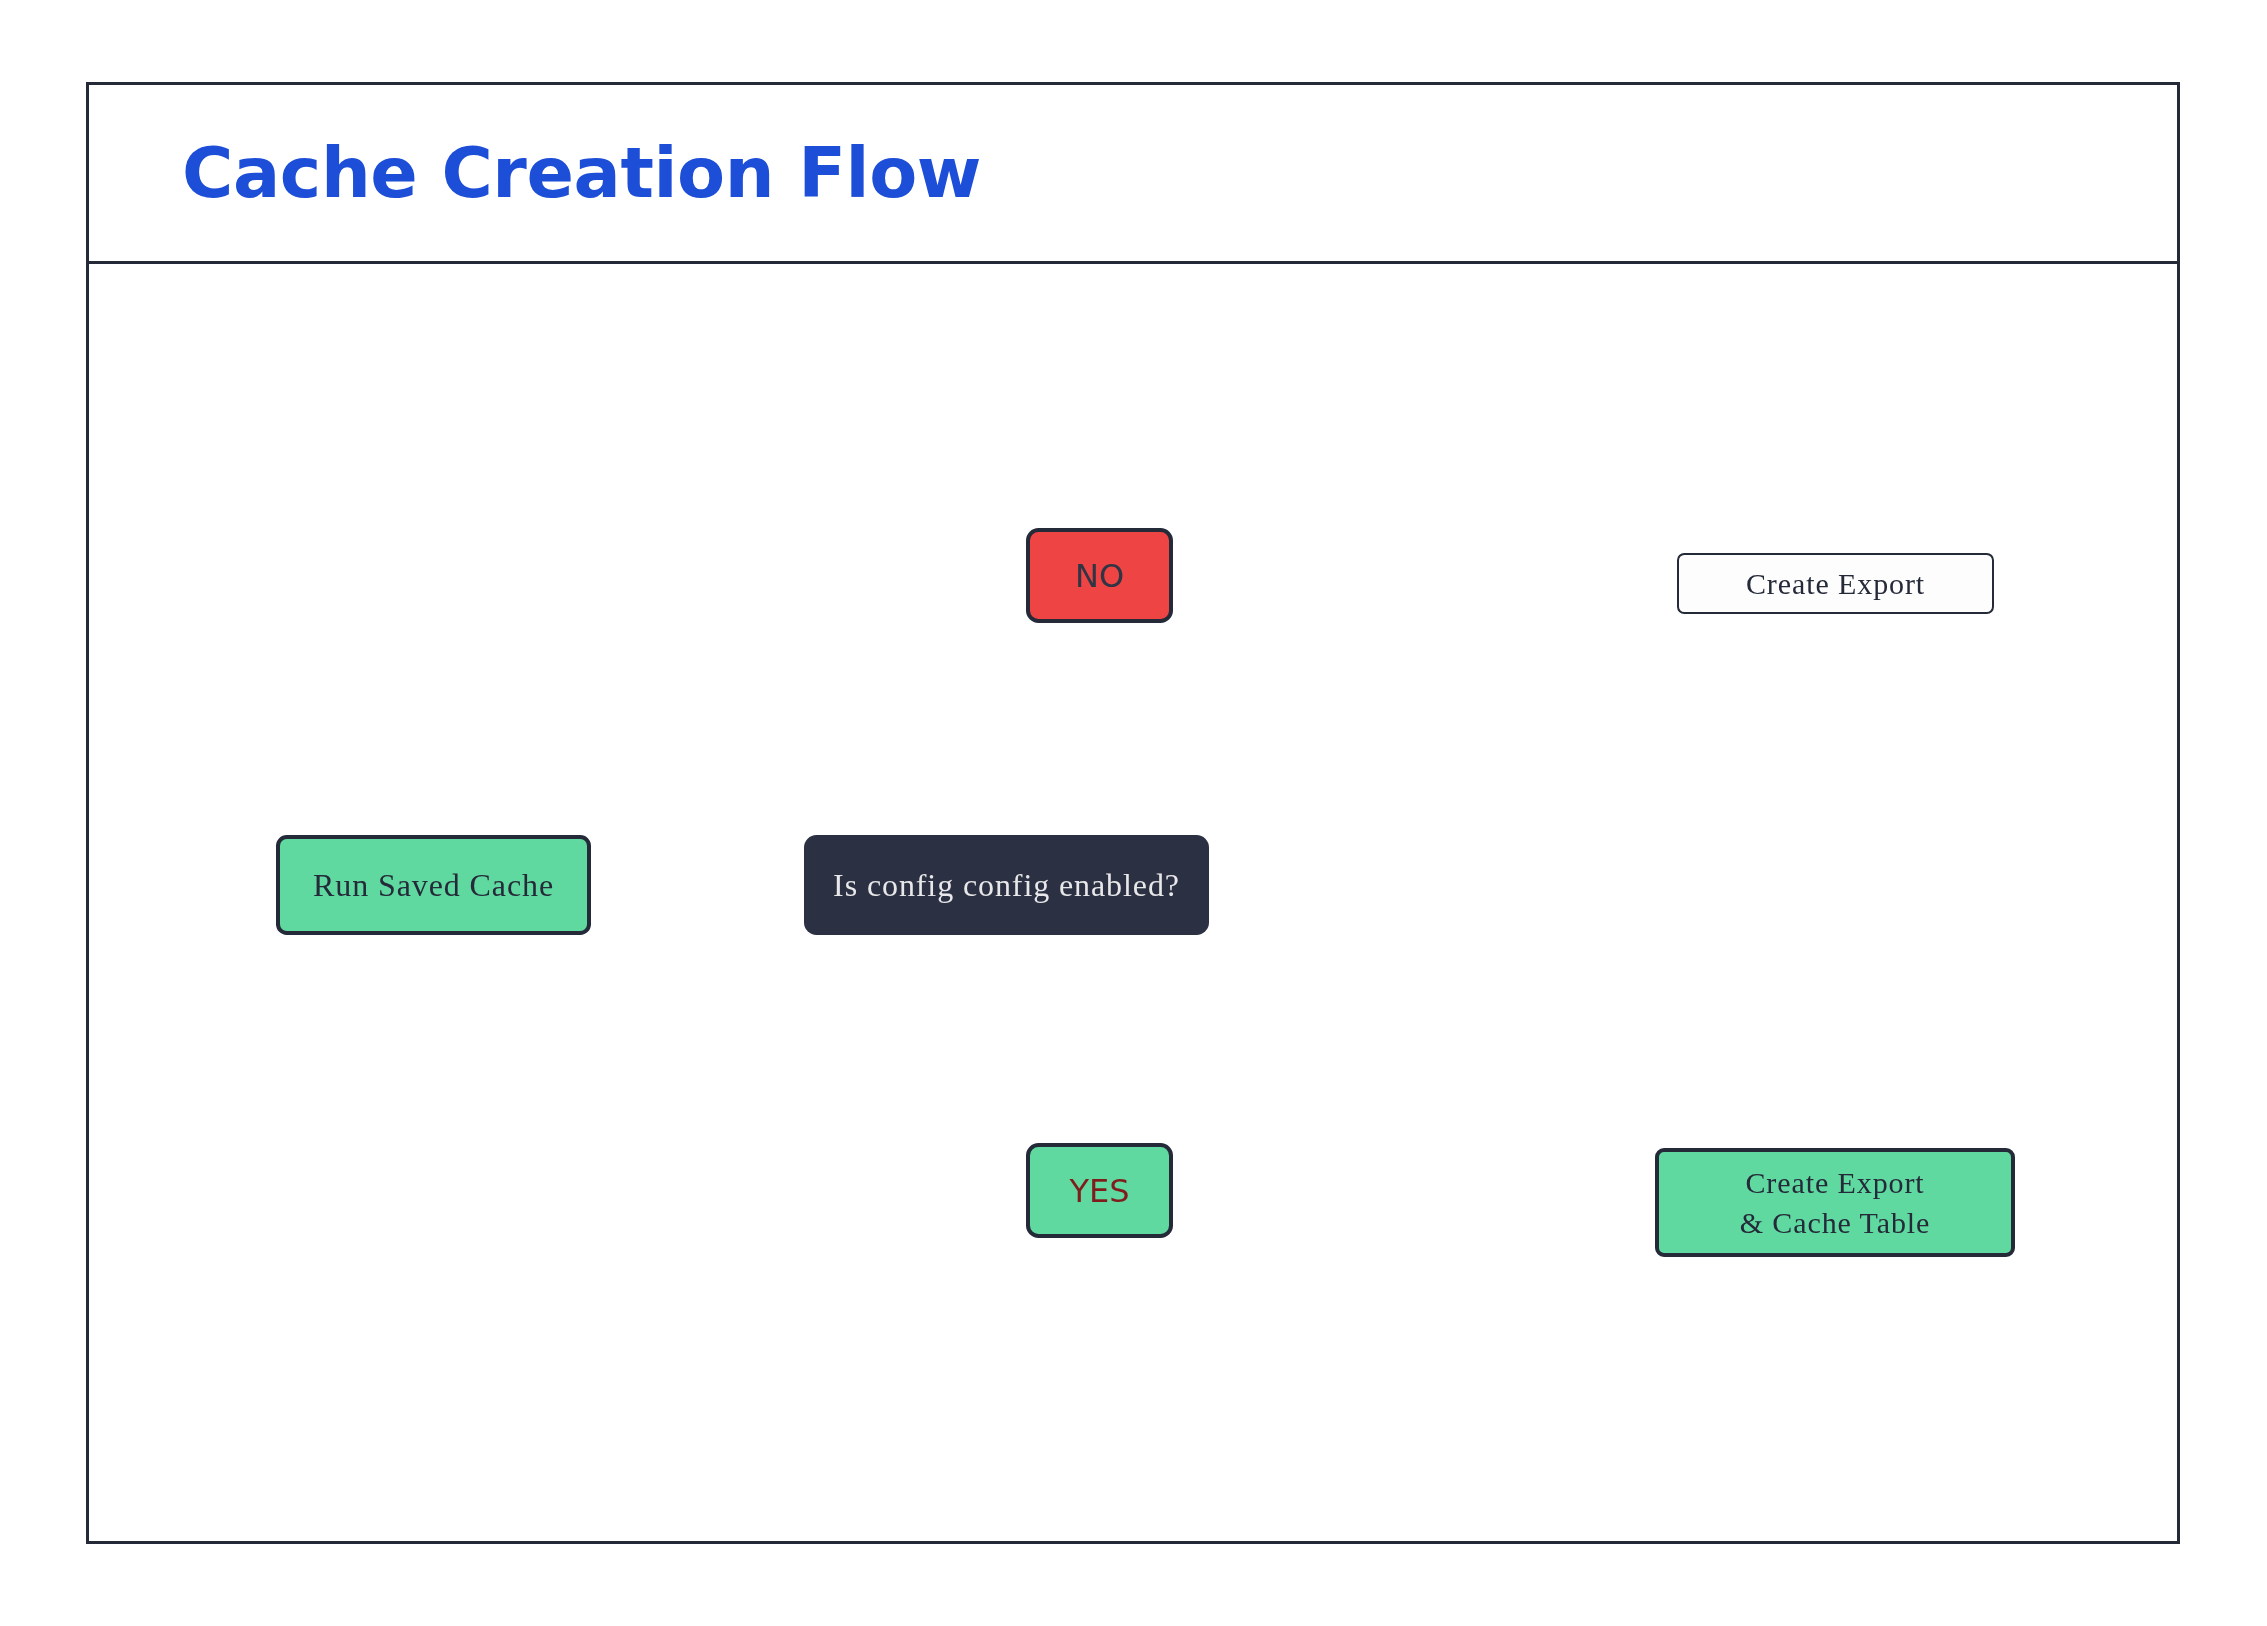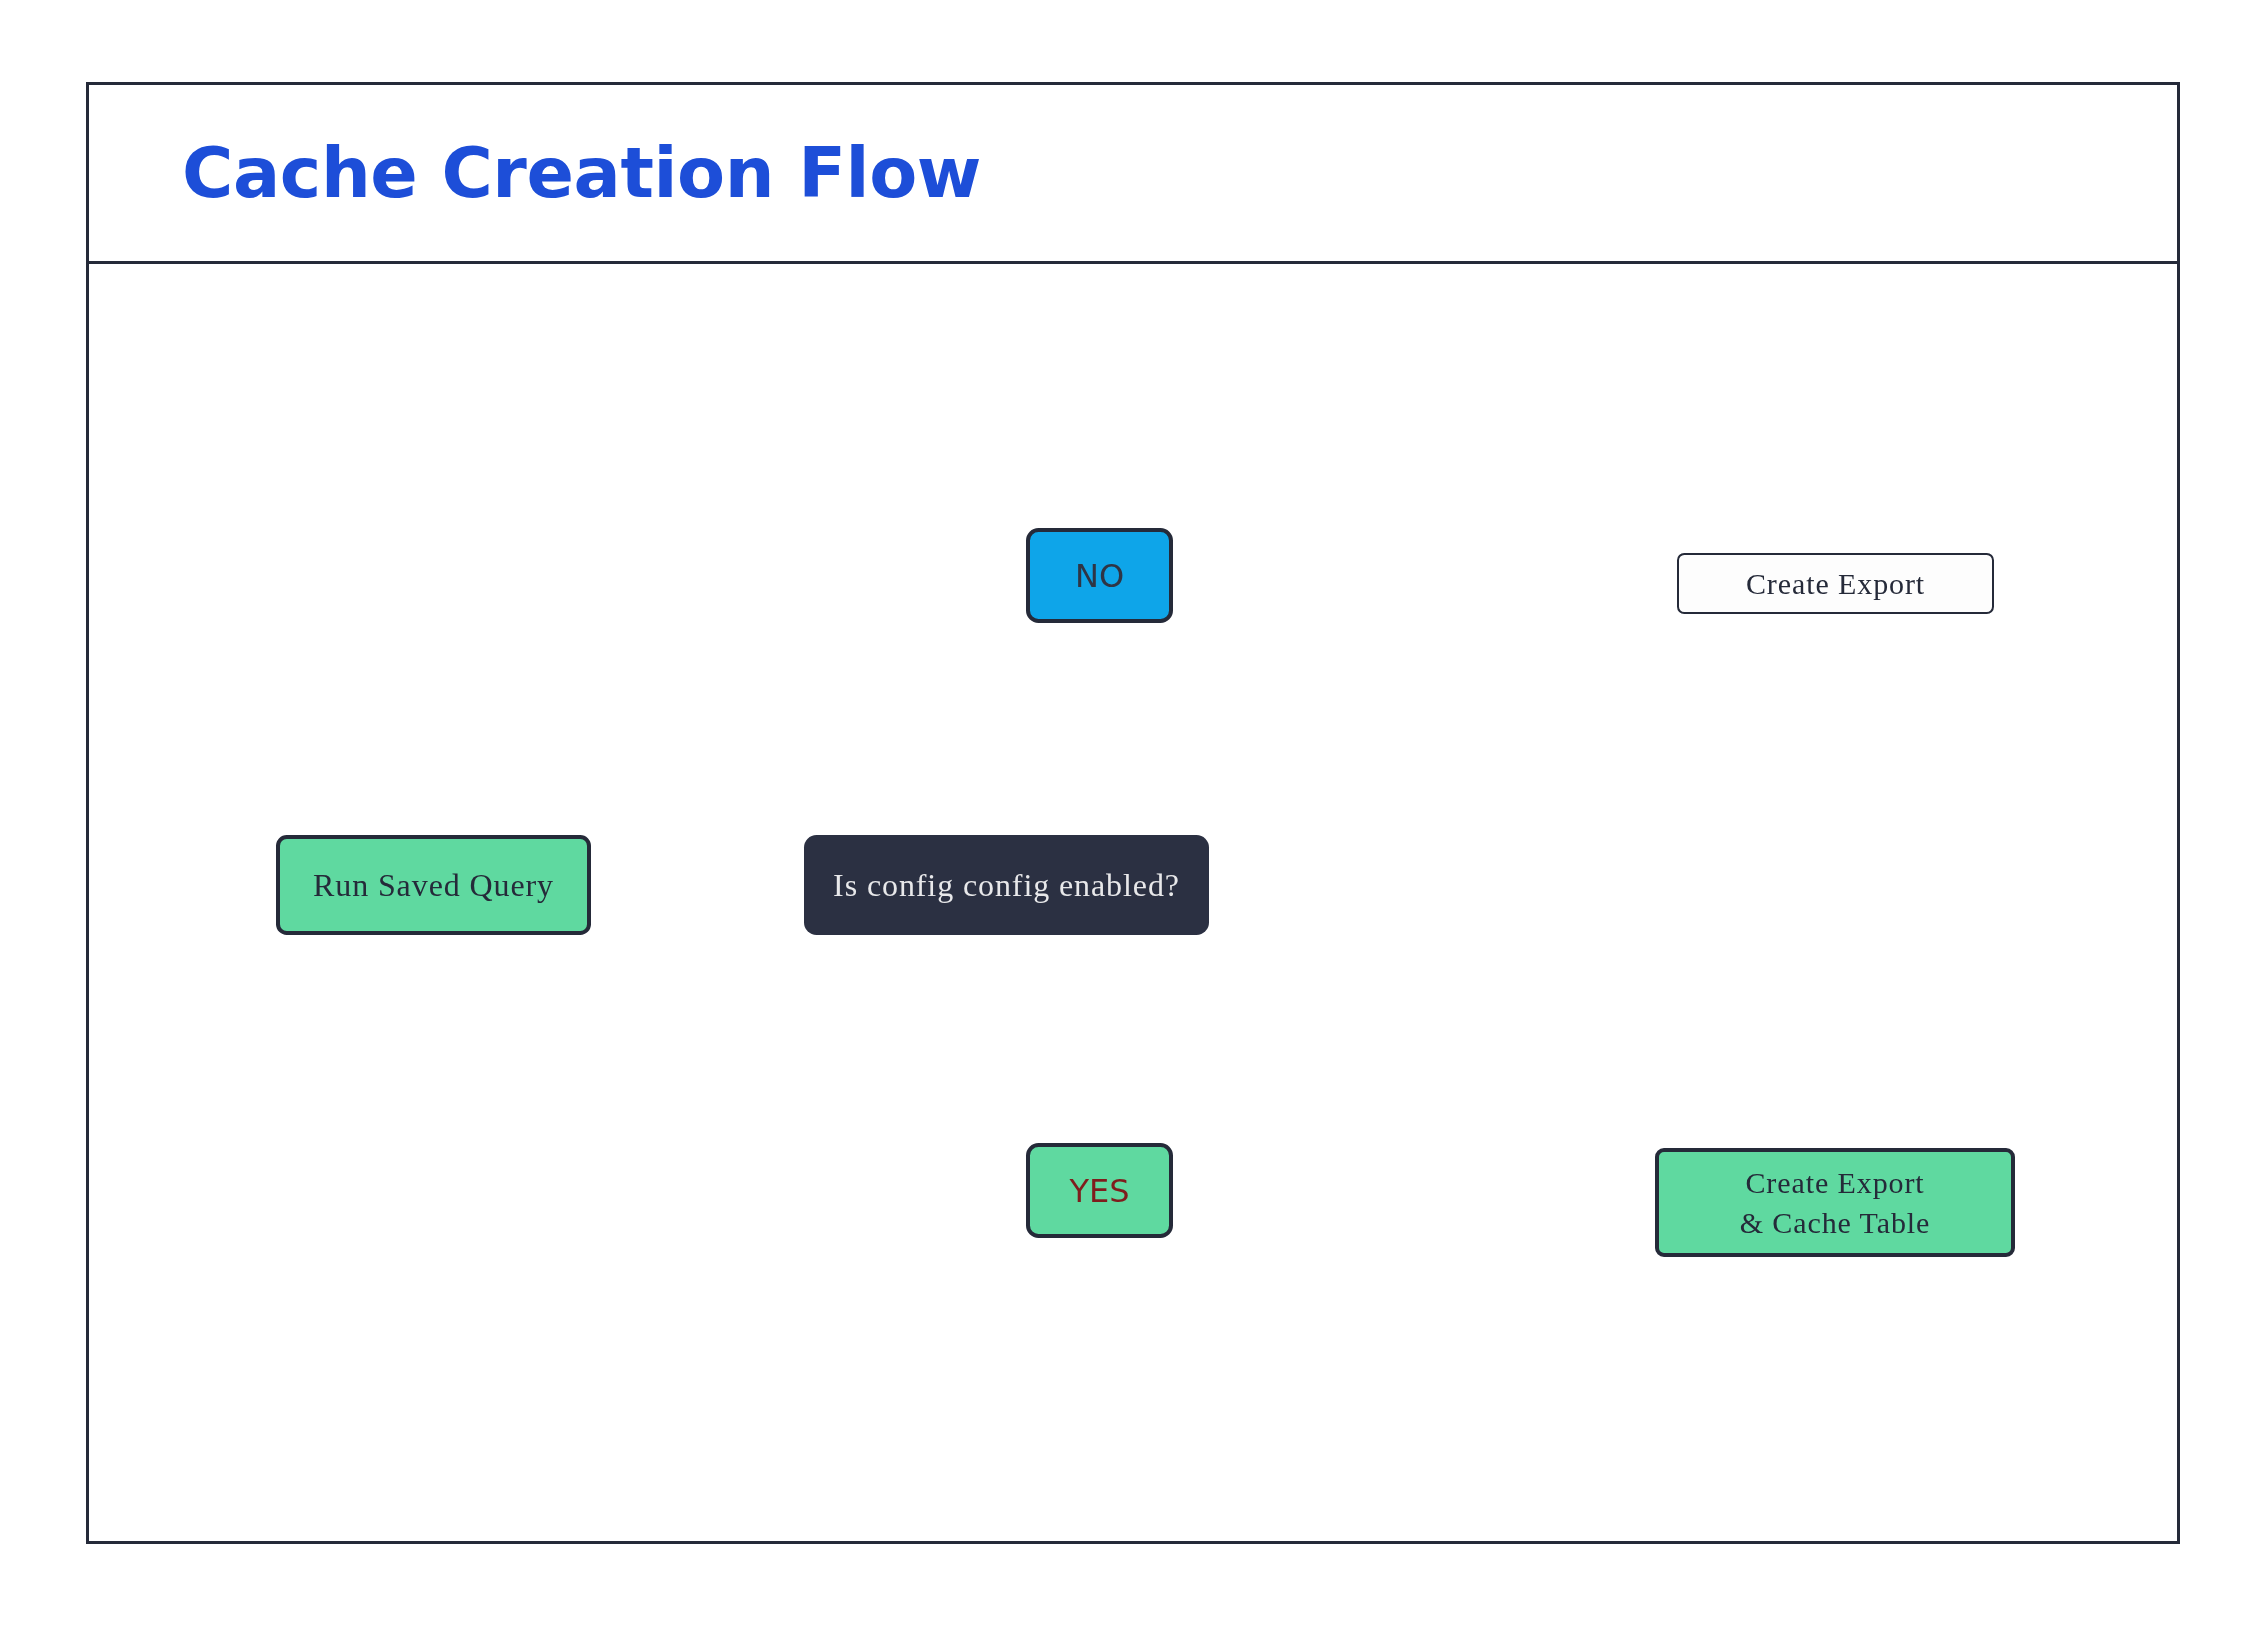--- a/index.html
+++ b/index.html
@@ -110,21 +110,21 @@
     font-size: 32px;
     letter-spacing: 0.9px;
   }
 
   
   #node-no {
     left: 1026px;
     top: 528px;
     width: 147px;
     height: 95px;
-    background: #0ea5e9;
+    background: #ef4444;
     border: 4.5px solid #252a39;
     border-radius: 12.5px;
     color: #2f3545;
     font-size: 32px;
     font-weight: normal;
   }
 
   
   #node-yes {
     left: 1026px;
@@ -208,21 +208,21 @@
       <ellipse cx="2026" cy="1559" rx="274" ry="72"></ellipse>
     </g>
   </svg>
 
   <div class="frame">
     <div class="frame-title-bar">
       <div class="frame-title">Cache Creation Flow</div>
     </div>
   </div>
 
-  <div id="node-run-saved-query" class="node node-mono">Run Saved Query</div>
+  <div id="node-run-saved-query" class="node node-mono">Run Saved Cache</div>
 
   <div id="node-decision" class="node node-mono">Is config config enabled?</div>
 
   <div id="node-no" class="node node-sans">NO</div>
 
   <div id="node-yes" class="node node-sans">YES</div>
 
   <div id="node-create-export" class="node node-mono">Create Export</div>
 
   <div id="node-create-export-cache" class="node node-mono">

